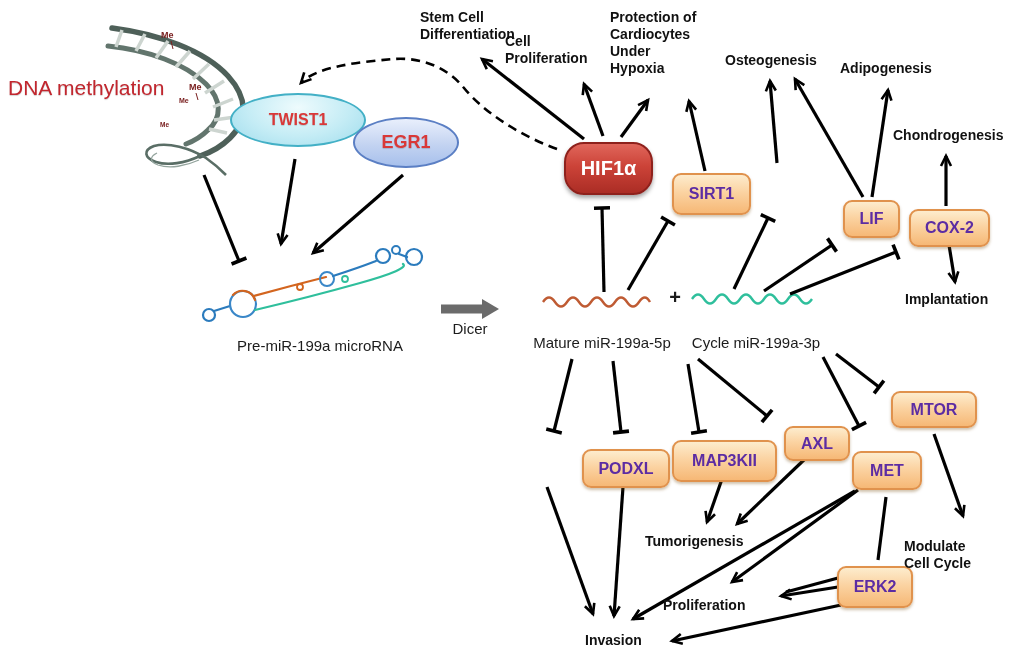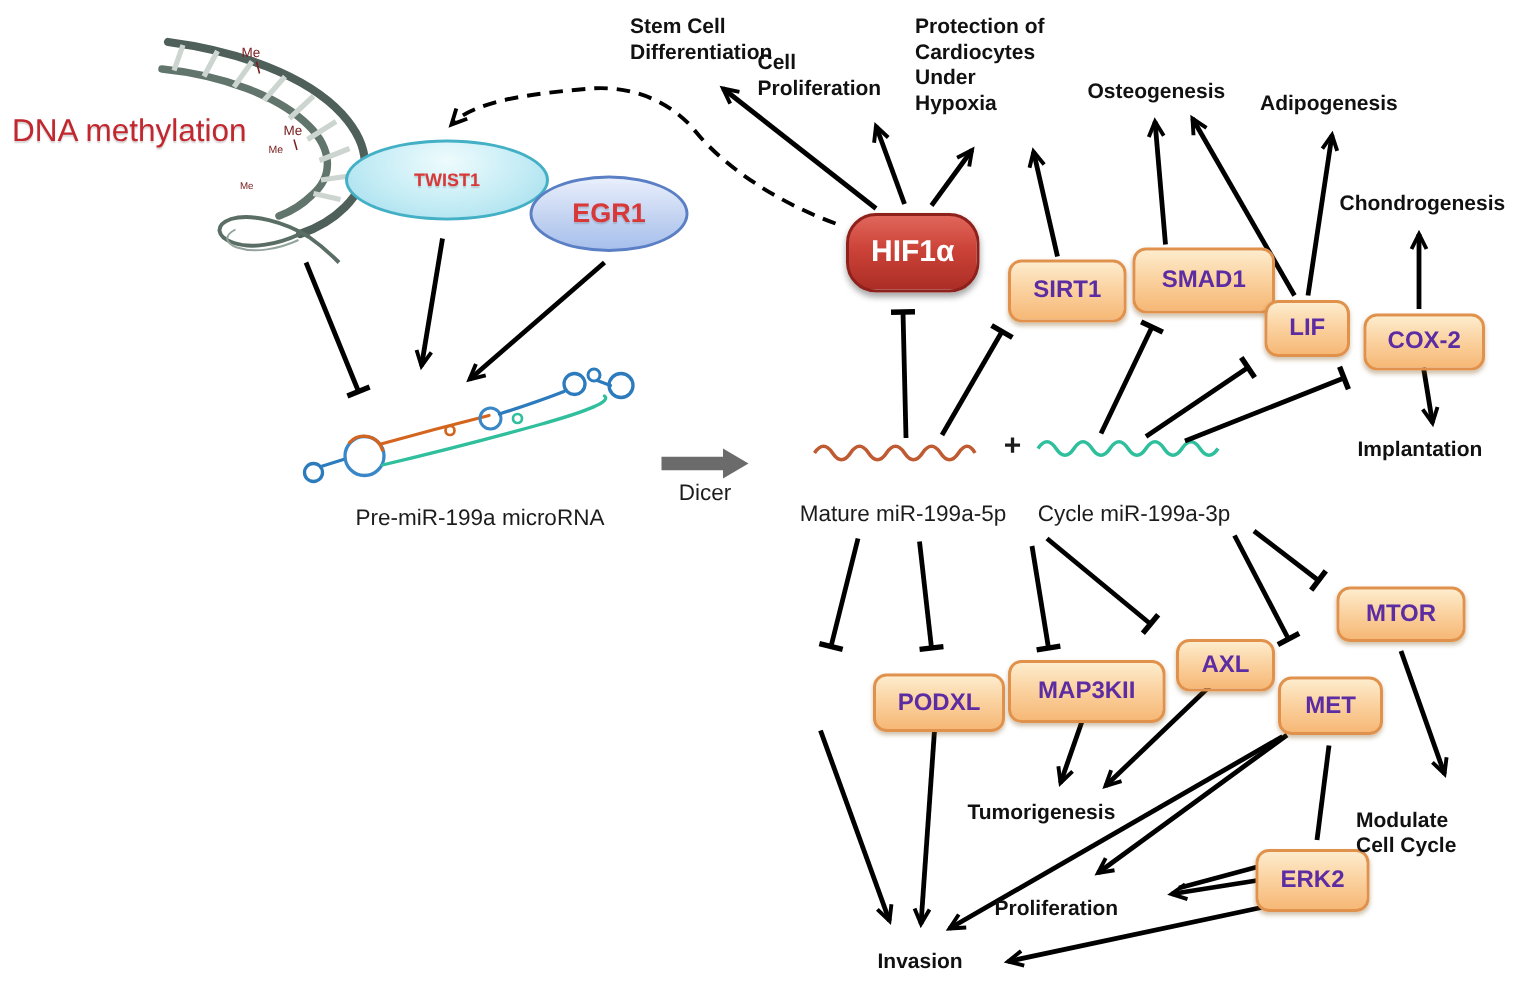--- a/index.html
+++ b/index.html
@@ -12,26 +12,26 @@
   .node{position:absolute;z-index:2;display:flex;align-items:center;justify-content:center;
         background:linear-gradient(180deg,#fdeccd 0%,#fbd3a2 45%,#f6b876 100%);
         border:2px solid #e0924d;border-radius:9px;color:#5c2ca3;font-weight:bold;font-size:16px;
         box-shadow:0 2px 3px rgba(120,80,20,.35);}
   .node.red{background:linear-gradient(180deg,#e0665b 0%,#cc4338 45%,#ab2d25 100%);
         border:2px solid #8e211c;color:#ffffff;font-size:20px;border-radius:20px;
         box-shadow:0 3px 4px rgba(0,0,0,.35);}
   .oval{position:absolute;z-index:2;display:flex;align-items:center;justify-content:center;
         border-radius:50%;font-weight:bold;color:#d93838;text-shadow:0 1px 1px rgba(0,0,0,.15);}
   .oval.twist{background:radial-gradient(ellipse at 50% 25%,#eefbfd 0%,#c4ecf5 55%,#9fdcec 100%);
-        border:2px solid #43b0c6;font-size:12px;}
+        border:2px solid #43b0c6;font-size:16px;}
   .oval.egr{background:linear-gradient(180deg,#e9effc 0%,#c3d3f1 55%,#a7c0ec 100%);
         border:2px solid #5b7fc4;font-size:18px;}
   .title-red{position:absolute;z-index:3;font-weight:normal;font-size:21px;color:#c2262e;
         text-shadow:0 1px 1px rgba(0,0,0,.18);white-space:nowrap;}
-  .me{position:absolute;z-index:3;font-weight:normal;color:#7a2020;}
+  .me{position:absolute;z-index:3;font-weight:bold;color:#7a2020;}
 </style>
 </head>
 <body>
 
 <div id="stage">
 
   <svg id="wires" width="1024" height="659" viewBox="0 0 1024 659">
     <defs>
       <marker id="arr" markerUnits="userSpaceOnUse" markerWidth="16" markerHeight="16" refX="12" refY="7" orient="auto">
         <path d="M2,2 L12,7 L2,12" fill="none" stroke="#000" stroke-width="2.6"></path>
@@ -140,21 +140,20 @@
   <div class="oval egr" style="left:353px;top:117px;width:102px;height:47px;">EGR1</div>
 
   <div class="plain" style="left:225px;top:337px;width:190px;">Pre-miR-199a microRNA</div>
   <div class="plain" style="left:442px;top:320px;width:56px;">Dicer</div>
   <div class="plain" style="left:527px;top:334px;width:150px;">Mature miR-199a-5p</div>
   <div class="plain" style="left:664px;top:286px;width:22px;font-size:20px;font-weight:bold;">+</div>
   <div class="plain" style="left:681px;top:334px;width:150px;">Cycle miR-199a-3p</div>
 
   <div class="node red" style="left:564px;top:142px;width:85px;height:49px;">HIF1α</div>
   <div class="node" style="left:672px;top:173px;width:75px;height:38px;">SIRT1</div>
-  <div class="node" style="left:755px;top:165px;width:91px;height:40px;">SMAD1</div>
   <div class="node" style="left:843px;top:200px;width:53px;height:34px;">LIF</div>
   <div class="node" style="left:909px;top:209px;width:77px;height:34px;">COX-2</div>
   <div class="node" style="left:582px;top:449px;width:84px;height:35px;">PODXL</div>
   <div class="node" style="left:672px;top:440px;width:101px;height:38px;">MAP3KII</div>
   <div class="node" style="left:784px;top:426px;width:62px;height:31px;">AXL</div>
   <div class="node" style="left:852px;top:451px;width:66px;height:35px;">MET</div>
   <div class="node" style="left:891px;top:391px;width:82px;height:33px;">MTOR</div>
   <div class="node" style="left:837px;top:566px;width:72px;height:38px;">ERK2</div>
 
   <div class="lbl" style="left:420px;top:9px;width:120px;">Stem Cell

